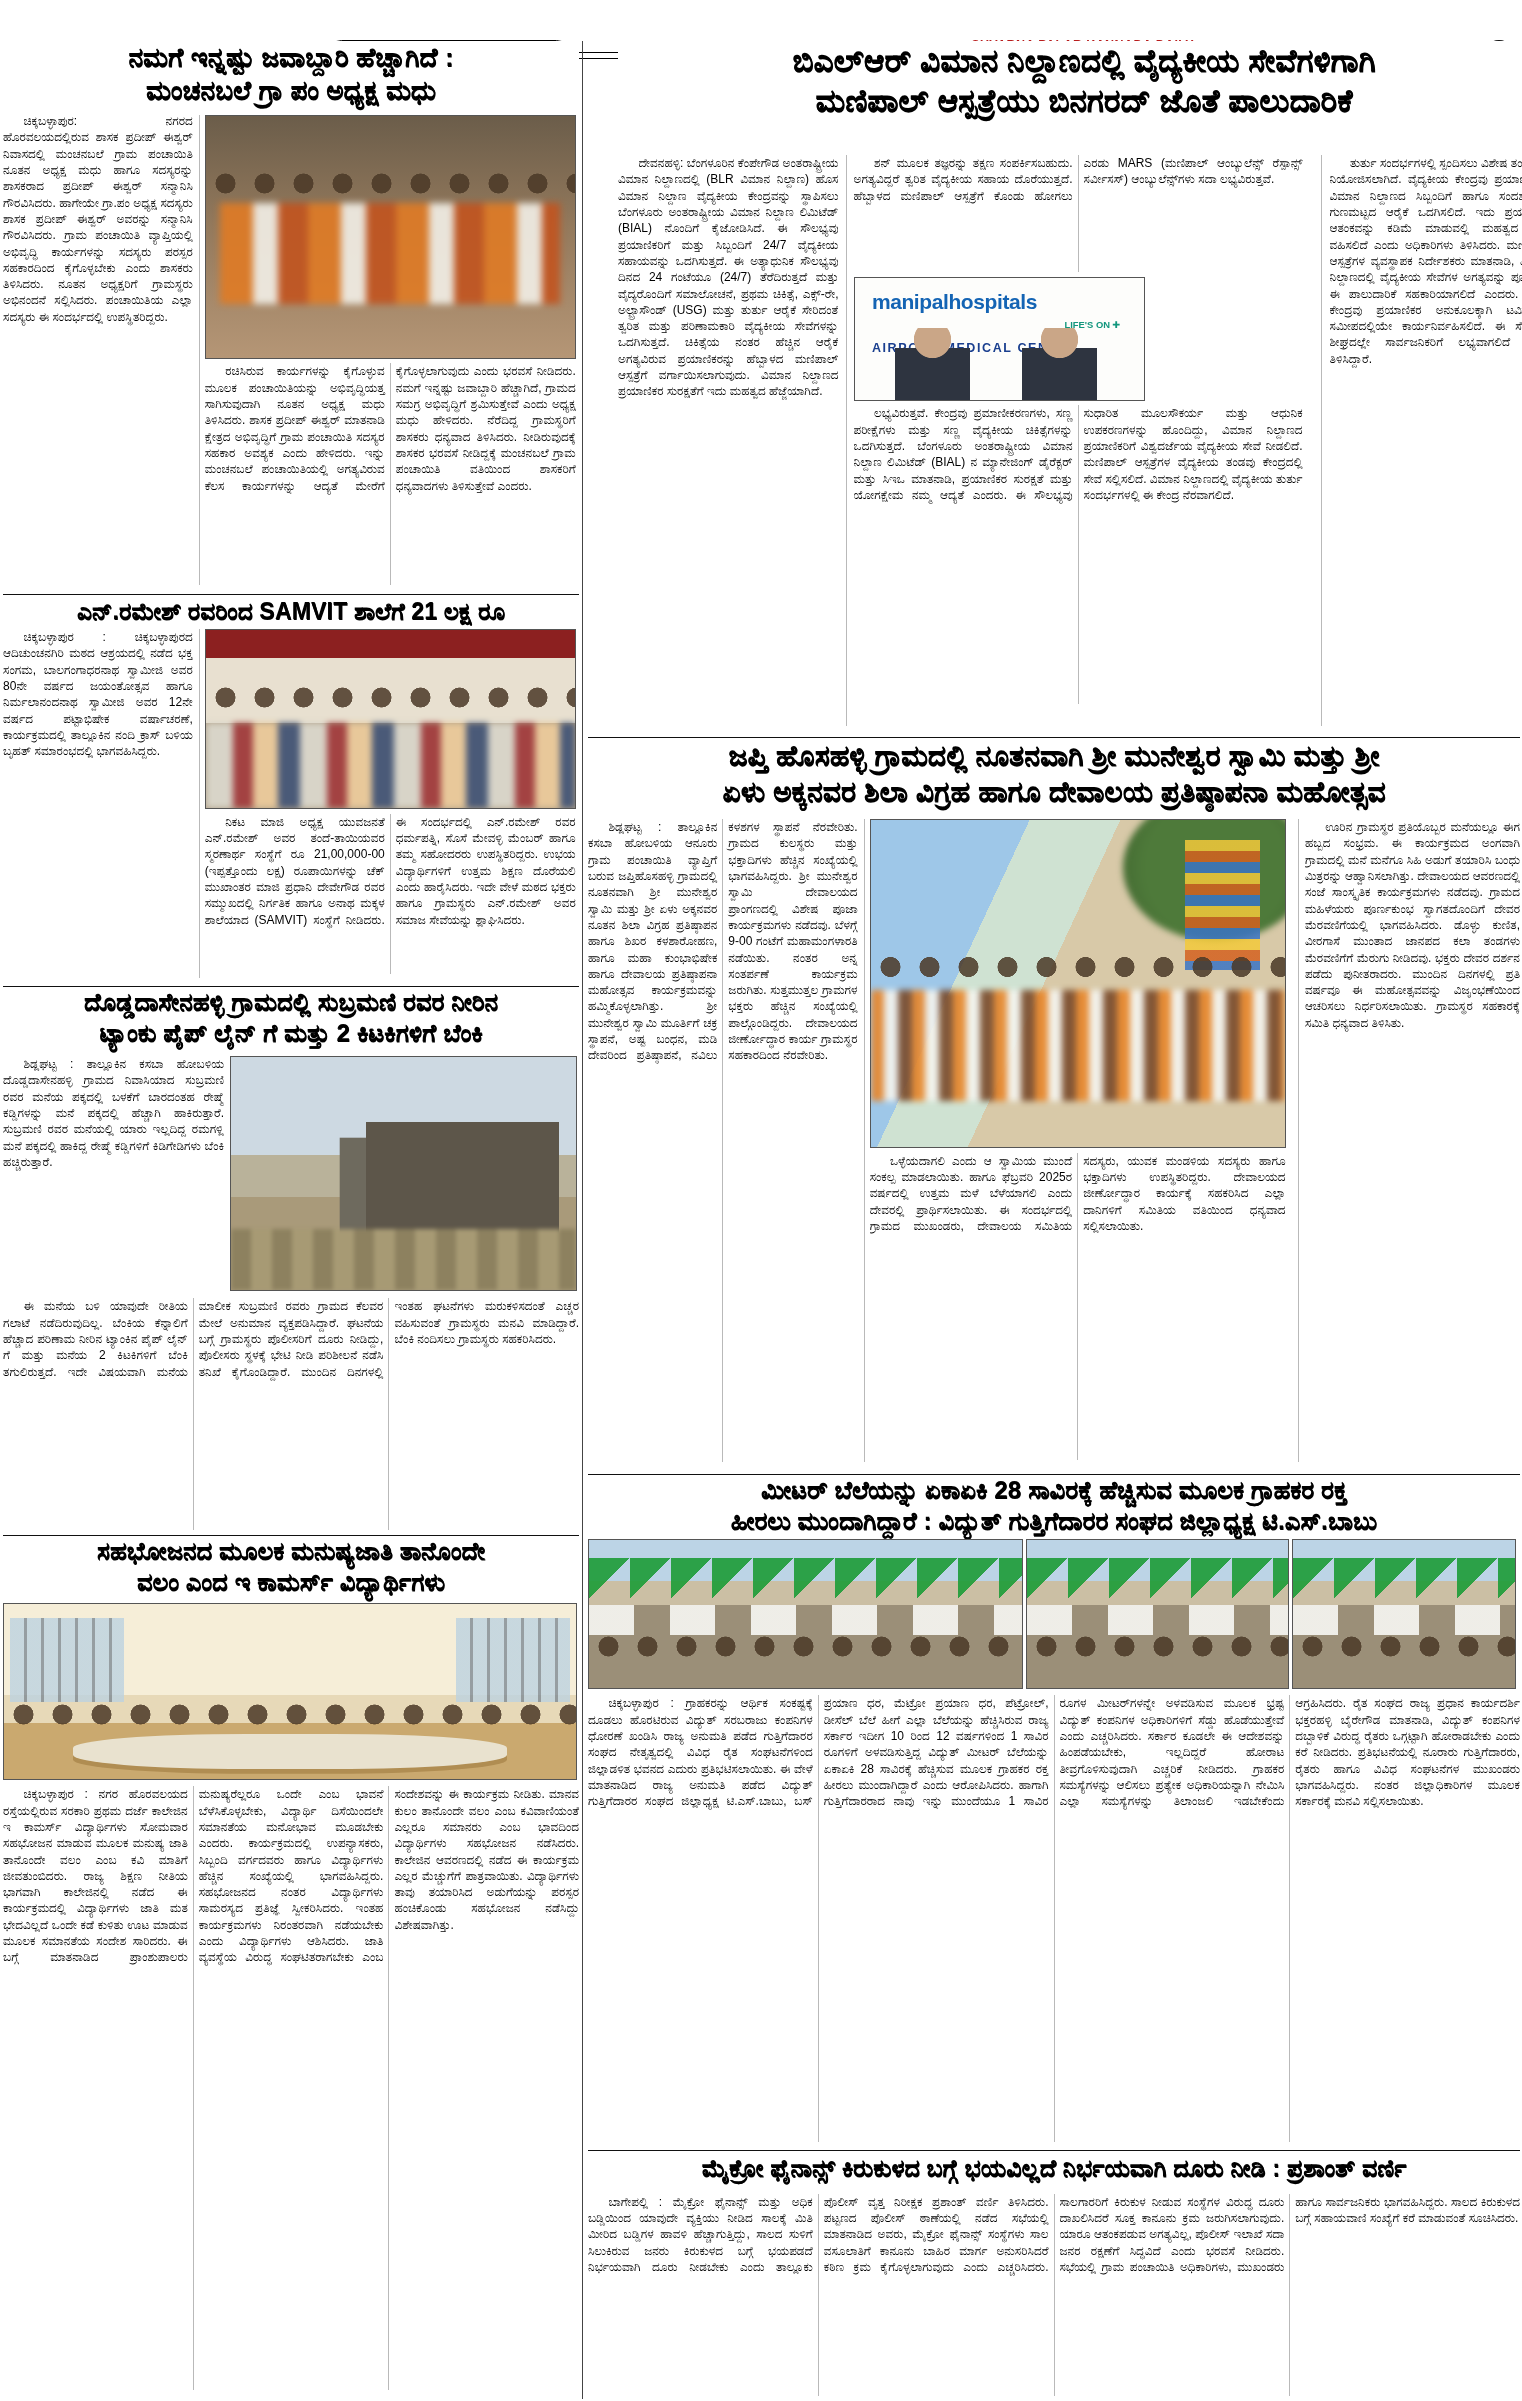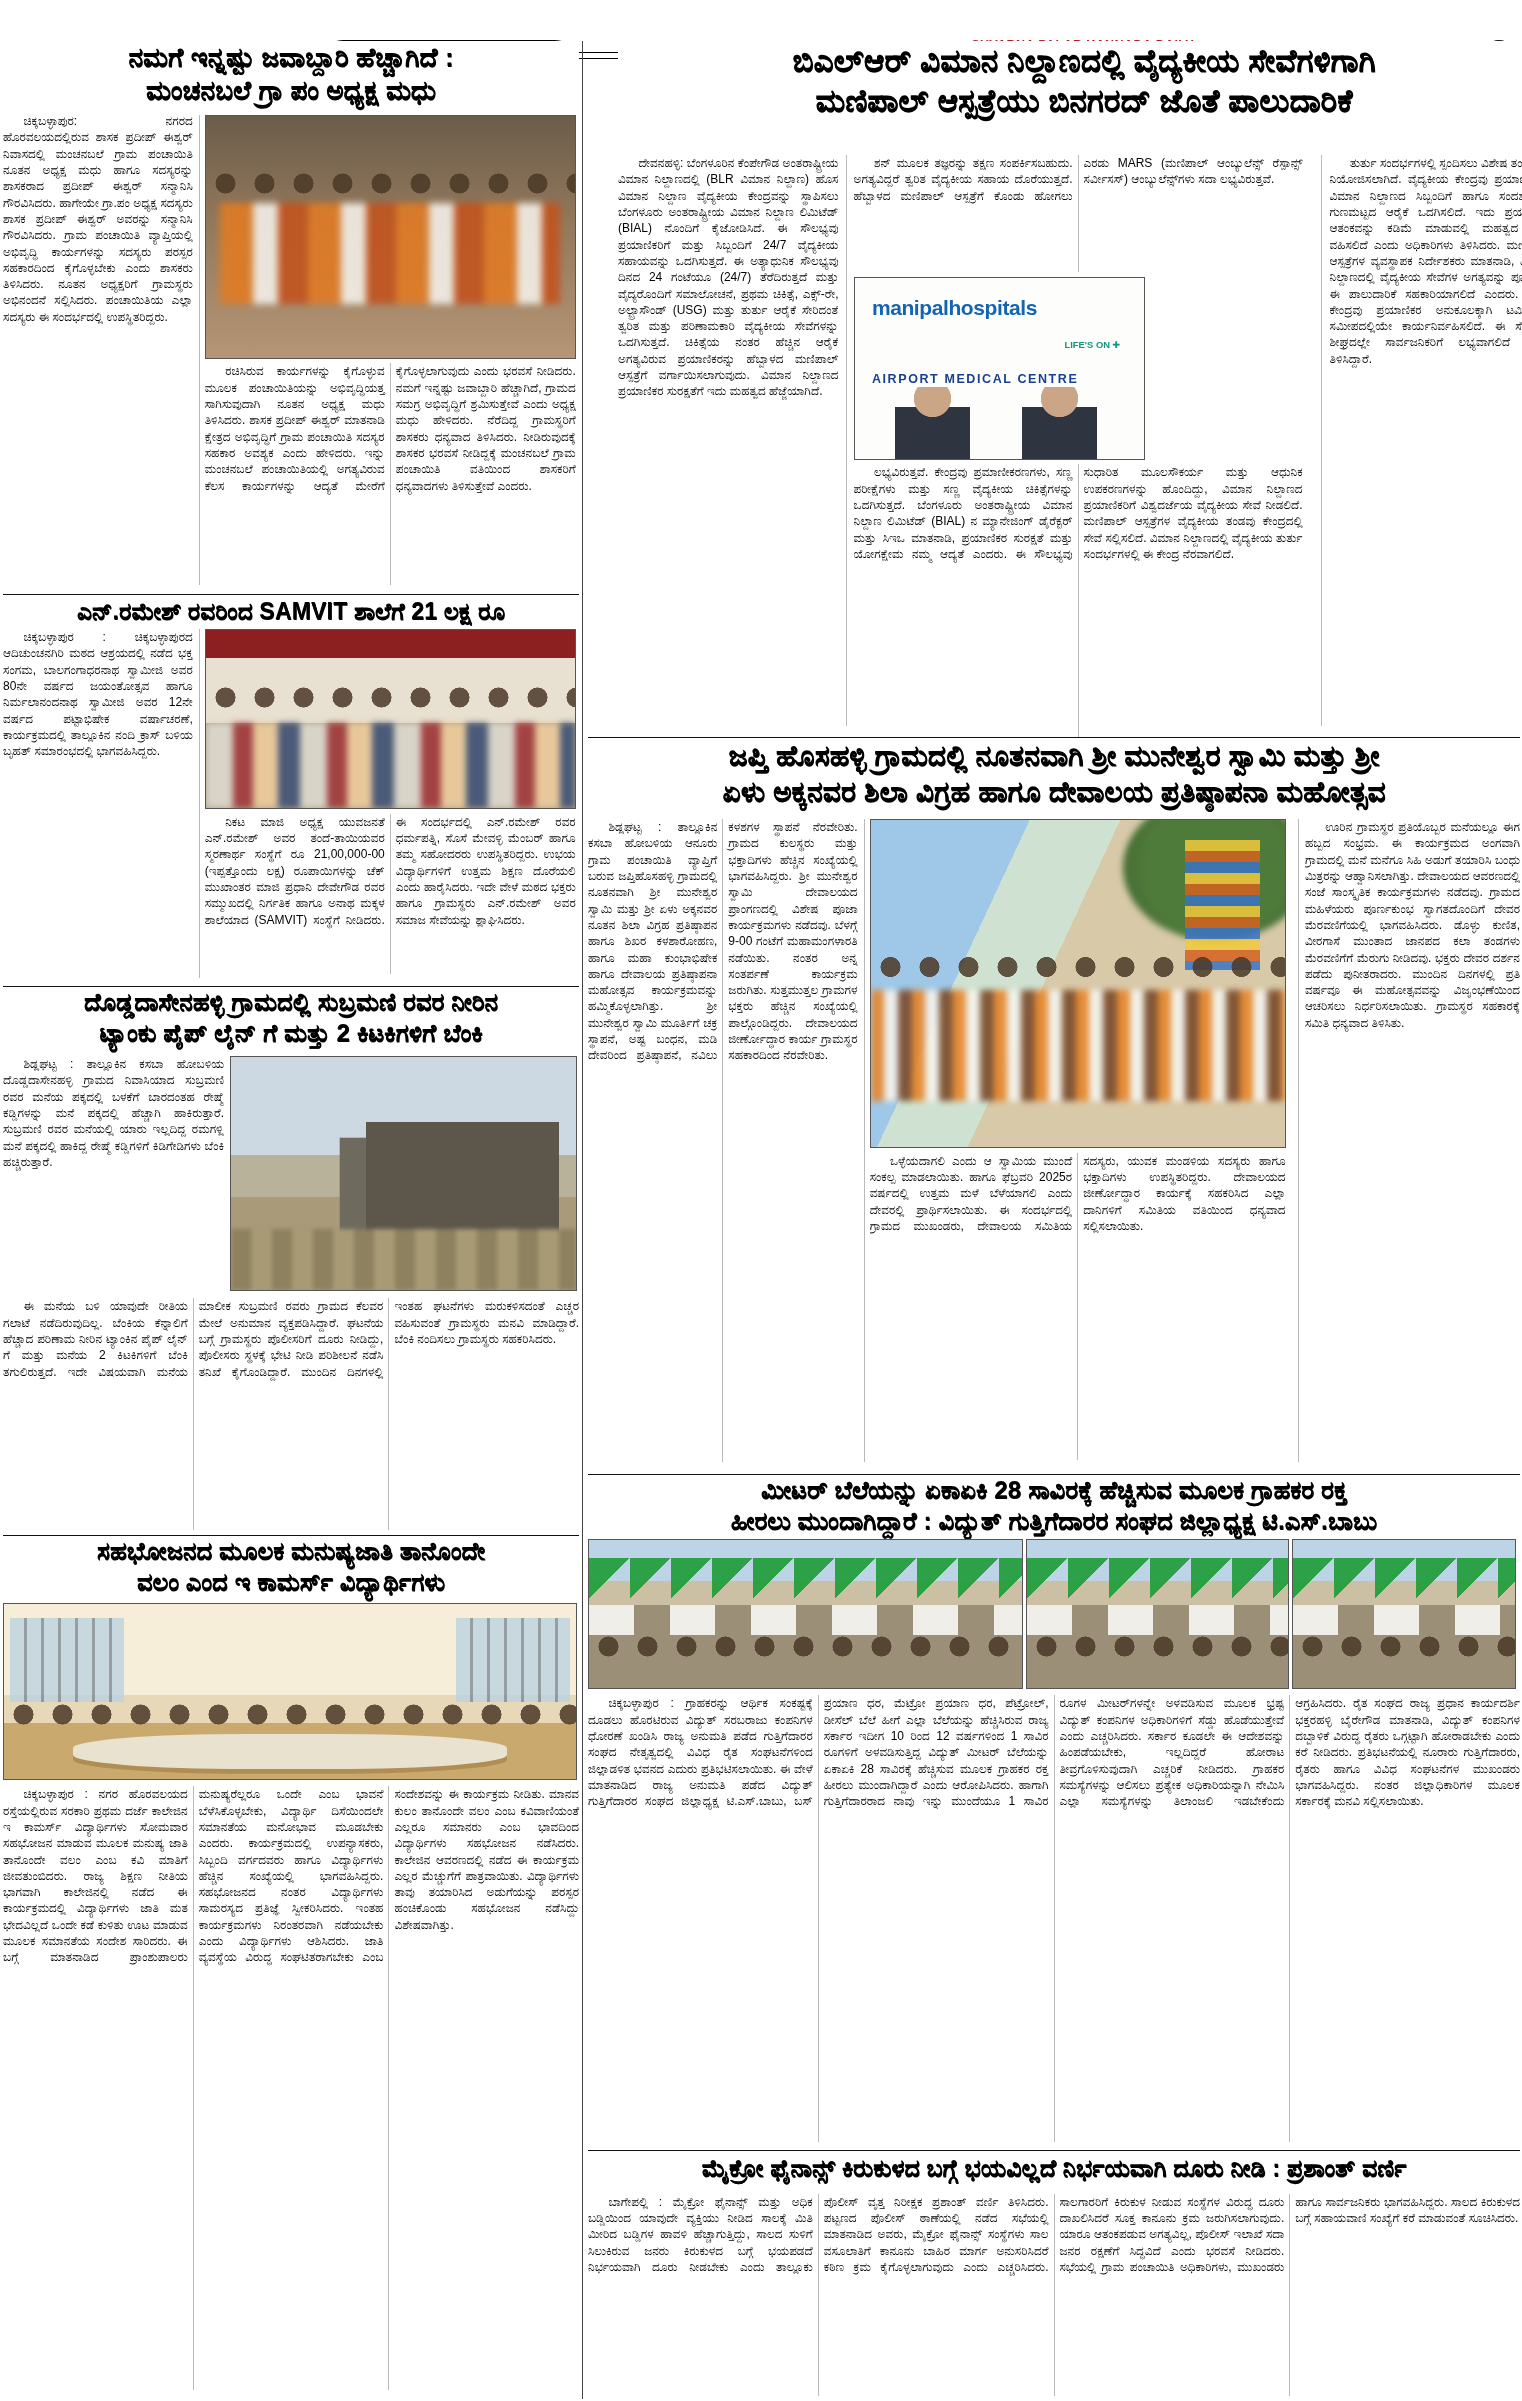--- a/index.html
+++ b/index.html
@@ -169,21 +169,21 @@
 
   <div class="art" style="left:588px;top:41px;width:932px;height:696px;margin-left:30px;">
     <div class="hl" style="font-size:31px;height:114px;">
       <div>ಬಿಎಲ್‌ಆರ್ ವಿಮಾನ ನಿಲ್ದಾಣದಲ್ಲಿ ವೈದ್ಯಕೀಯ ಸೇವೆಗಳಿಗಾಗಿ</div>
       <div>ಮಣಿಪಾಲ್ ಆಸ್ಪತ್ರೆಯು ಬಿನಗರದ್ ಜೊತೆ ಪಾಲುದಾರಿಕೆ</div>
     </div>
     <div class="flexrow" style="gap:7.8px;height:571px;">
       <div class="bodytxt fixcol" style="width:221px;height:571px;">ದೇವನಹಳ್ಳಿ: ಬೆಂಗಳೂರಿನ ಕೆಂಪೇಗೌಡ ಅಂತರಾಷ್ಟ್ರೀಯ ವಿಮಾನ ನಿಲ್ದಾಣದಲ್ಲಿ (BLR ವಿಮಾನ ನಿಲ್ದಾಣ) ಹೊಸ ವಿಮಾನ ನಿಲ್ದಾಣ ವೈದ್ಯಕೀಯ ಕೇಂದ್ರವನ್ನು ಸ್ಥಾಪಿಸಲು ಬೆಂಗಳೂರು ಅಂತರಾಷ್ಟ್ರೀಯ ವಿಮಾನ ನಿಲ್ದಾಣ ಲಿಮಿಟೆಡ್ (BIAL) ನೊಂದಿಗೆ ಕೈಜೋಡಿಸಿದೆ. ಈ ಸೌಲಭ್ಯವು ಪ್ರಯಾಣಿಕರಿಗೆ ಮತ್ತು ಸಿಬ್ಬಂದಿಗೆ 24/7 ವೈದ್ಯಕೀಯ ಸಹಾಯವನ್ನು ಒದಗಿಸುತ್ತದೆ. ಈ ಅತ್ಯಾಧುನಿಕ ಸೌಲಭ್ಯವು ದಿನದ 24 ಗಂಟೆಯೂ (24/7) ತೆರೆದಿರುತ್ತದೆ ಮತ್ತು ವೈದ್ಯರೊಂದಿಗೆ ಸಮಾಲೋಚನೆ, ಪ್ರಥಮ ಚಿಕಿತ್ಸೆ, ಎಕ್ಸ್-ರೇ, ಅಲ್ಟ್ರಾಸೌಂಡ್ (USG) ಮತ್ತು ತುರ್ತು ಆರೈಕೆ ಸೇರಿದಂತೆ ತ್ವರಿತ ಮತ್ತು ಪರಿಣಾಮಕಾರಿ ವೈದ್ಯಕೀಯ ಸೇವೆಗಳನ್ನು ಒದಗಿಸುತ್ತದೆ. ಚಿಕಿತ್ಸೆಯ ನಂತರ ಹೆಚ್ಚಿನ ಆರೈಕೆ ಅಗತ್ಯವಿರುವ ಪ್ರಯಾಣಿಕರನ್ನು ಹೆಬ್ಬಾಳದ ಮಣಿಪಾಲ್ ಆಸ್ಪತ್ರೆಗೆ ವರ್ಗಾಯಿಸಲಾಗುವುದು. ವಿಮಾನ ನಿಲ್ದಾಣದ ಪ್ರಯಾಣಿಕರ ಸುರಕ್ಷತೆಗೆ ಇದು ಮಹತ್ವದ ಹೆಜ್ಜೆಯಾಗಿದೆ.</div>
       <div style="width:462px;border-left:0.8px solid #b9b9b9;border-right:0.8px solid #b9b9b9;padding:0 6.3px;">
         <div class="bodytxt mc2" style="width:449px;height:117px;">ಶನ್ ಮೂಲಕ ತಜ್ಞರನ್ನು ತಕ್ಷಣ ಸಂಪರ್ಕಿಸಬಹುದು. ಅಗತ್ಯವಿದ್ದರೆ ತ್ವರಿತ ವೈದ್ಯಕೀಯ ಸಹಾಯ ದೊರೆಯುತ್ತದೆ. ಹೆಬ್ಬಾಳದ ಮಣಿಪಾಲ್ ಆಸ್ಪತ್ರೆಗೆ ಕೊಂಡು ಹೋಗಲು ಎರಡು MARS (ಮಣಿಪಾಲ್ ಆಂಬ್ಯುಲೆನ್ಸ್ ರೆಸ್ಪಾನ್ಸ್ ಸರ್ವೀಸಸ್) ಆಂಬ್ಯುಲೆನ್ಸ್‌ಗಳು ಸದಾ ಲಭ್ಯವಿರುತ್ತವೆ.</div>
-        <div class="photo ph-manipal" style="width:291px;height:183px;margin:4.7px 0;">
+        <div class="photo ph-manipal" style="width:291px;height:124px;margin:4.7px 0;">
           <div class="brand">manipalhospitals</div>
           <div class="tag">LIFE'S ON ✚</div>
           <div class="amc">AIRPORT MEDICAL CENTRE</div>
           <div class="fig f1"></div>
           <div class="fig f2"></div>
         </div>
         <div class="bodytxt mc2" style="width:449px;height:299px;">ಲಭ್ಯವಿರುತ್ತವೆ. ಕೇಂದ್ರವು ಪ್ರಮಾಣೀಕರಣಗಳು, ಸಣ್ಣ ಪರೀಕ್ಷೆಗಳು ಮತ್ತು ಸಣ್ಣ ವೈದ್ಯಕೀಯ ಚಿಕಿತ್ಸೆಗಳನ್ನು ಒದಗಿಸುತ್ತದೆ. ಬೆಂಗಳೂರು ಅಂತರಾಷ್ಟ್ರೀಯ ವಿಮಾನ ನಿಲ್ದಾಣ ಲಿಮಿಟೆಡ್ (BIAL) ನ ಮ್ಯಾನೇಜಿಂಗ್ ಡೈರೆಕ್ಟರ್ ಮತ್ತು ಸಿಇಒ ಮಾತನಾಡಿ, ಪ್ರಯಾಣಿಕರ ಸುರಕ್ಷತೆ ಮತ್ತು ಯೋಗಕ್ಷೇಮ ನಮ್ಮ ಆದ್ಯತೆ ಎಂದರು. ಈ ಸೌಲಭ್ಯವು ಸುಧಾರಿತ ಮೂಲಸೌಕರ್ಯ ಮತ್ತು ಆಧುನಿಕ ಉಪಕರಣಗಳನ್ನು ಹೊಂದಿದ್ದು, ವಿಮಾನ ನಿಲ್ದಾಣದ ಪ್ರಯಾಣಿಕರಿಗೆ ವಿಶ್ವದರ್ಜೆಯ ವೈದ್ಯಕೀಯ ಸೇವೆ ನೀಡಲಿದೆ. ಮಣಿಪಾಲ್ ಆಸ್ಪತ್ರೆಗಳ ವೈದ್ಯಕೀಯ ತಂಡವು ಕೇಂದ್ರದಲ್ಲಿ ಸೇವೆ ಸಲ್ಲಿಸಲಿದೆ. ವಿಮಾನ ನಿಲ್ದಾಣದಲ್ಲಿ ವೈದ್ಯಕೀಯ ತುರ್ತು ಸಂದರ್ಭಗಳಲ್ಲಿ ಈ ಕೇಂದ್ರ ನೆರವಾಗಲಿದೆ.</div>
       </div>
       <div class="bodytxt fixcol" style="width:221px;height:571px;">ತುರ್ತು ಸಂದರ್ಭಗಳಲ್ಲಿ ಸ್ಪಂದಿಸಲು ವಿಶೇಷ ತಂಡವನ್ನು ನಿಯೋಜಿಸಲಾಗಿದೆ. ವೈದ್ಯಕೀಯ ಕೇಂದ್ರವು ಪ್ರಯಾಣಿಕರಿಗೆ, ವಿಮಾನ ನಿಲ್ದಾಣದ ಸಿಬ್ಬಂದಿಗೆ ಹಾಗೂ ಸಂದರ್ಶಕರಿಗೆ ಗುಣಮಟ್ಟದ ಆರೈಕೆ ಒದಗಿಸಲಿದೆ. ಇದು ಪ್ರಯಾಣಿಕರ ಆತಂಕವನ್ನು ಕಡಿಮೆ ಮಾಡುವಲ್ಲಿ ಮಹತ್ವದ ಪಾತ್ರ ವಹಿಸಲಿದೆ ಎಂದು ಅಧಿಕಾರಿಗಳು ತಿಳಿಸಿದರು. ಮಣಿಪಾಲ್ ಆಸ್ಪತ್ರೆಗಳ ವ್ಯವಸ್ಥಾಪಕ ನಿರ್ದೇಶಕರು ಮಾತನಾಡಿ, ವಿಮಾನ ನಿಲ್ದಾಣದಲ್ಲಿ ವೈದ್ಯಕೀಯ ಸೇವೆಗಳ ಅಗತ್ಯವನ್ನು ಪೂರೈಸಲು ಈ ಪಾಲುದಾರಿಕೆ ಸಹಕಾರಿಯಾಗಲಿದೆ ಎಂದರು. ಹೊಸ ಕೇಂದ್ರವು ಪ್ರಯಾಣಿಕರ ಅನುಕೂಲಕ್ಕಾಗಿ ಟರ್ಮಿನಲ್ ಸಮೀಪದಲ್ಲಿಯೇ ಕಾರ್ಯನಿರ್ವಹಿಸಲಿದೆ. ಈ ಸೇವೆಯು ಶೀಘ್ರದಲ್ಲೇ ಸಾರ್ವಜನಿಕರಿಗೆ ಲಭ್ಯವಾಗಲಿದೆ ಎಂದು ತಿಳಿಸಿದ್ದಾರೆ.</div>
     </div>

